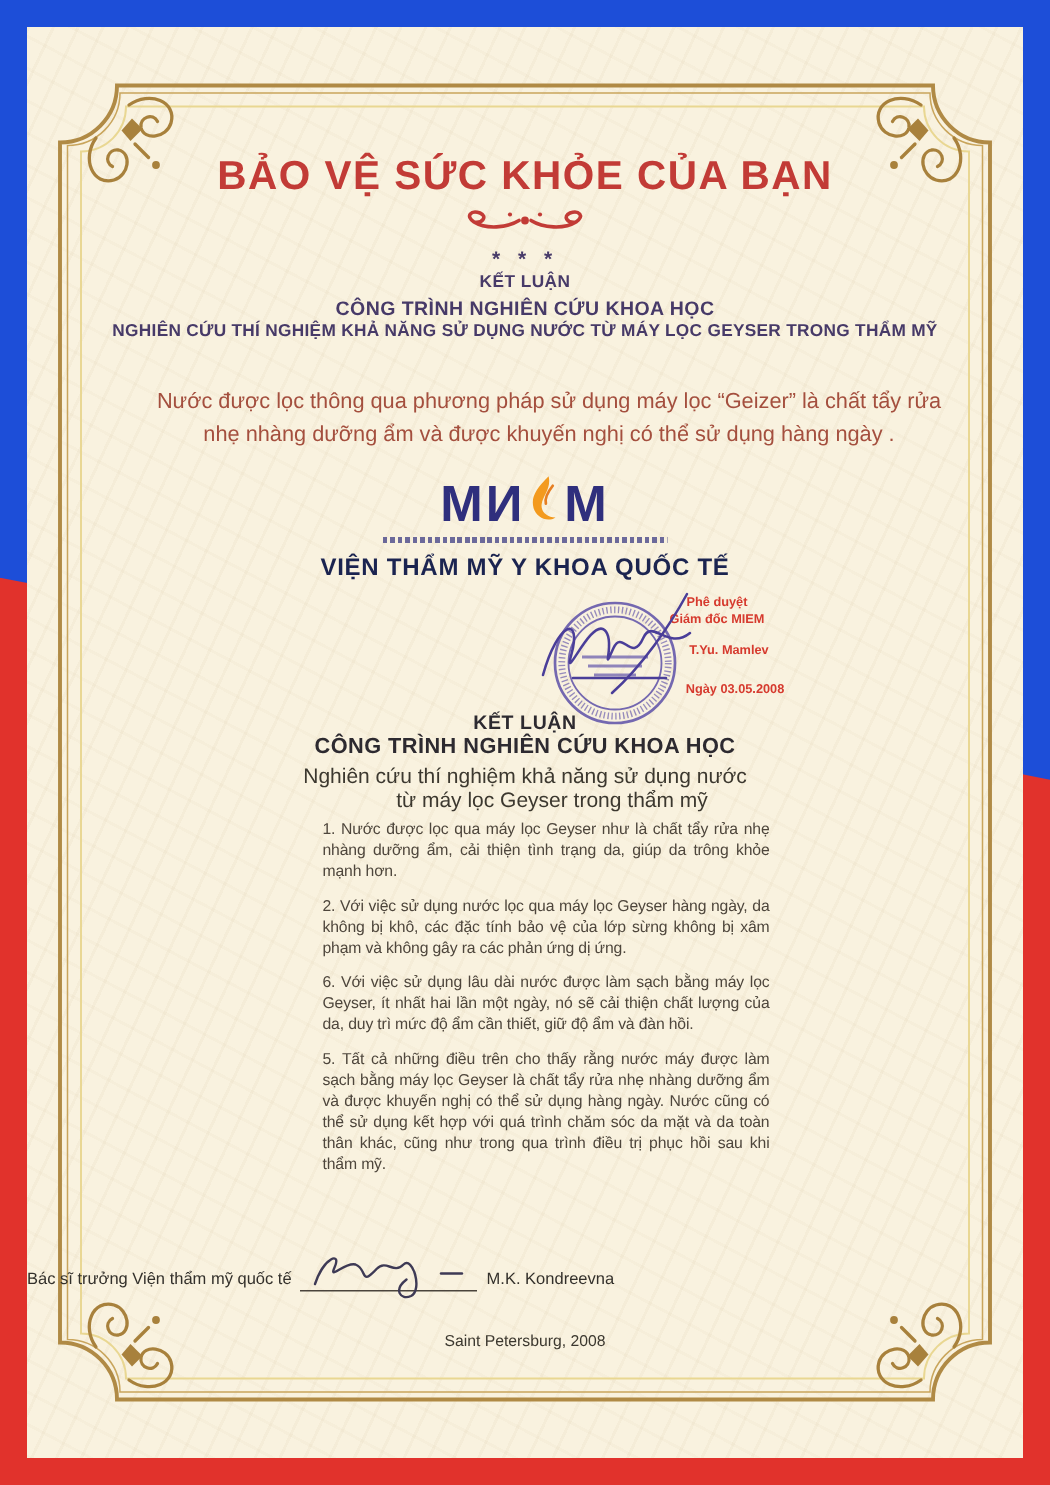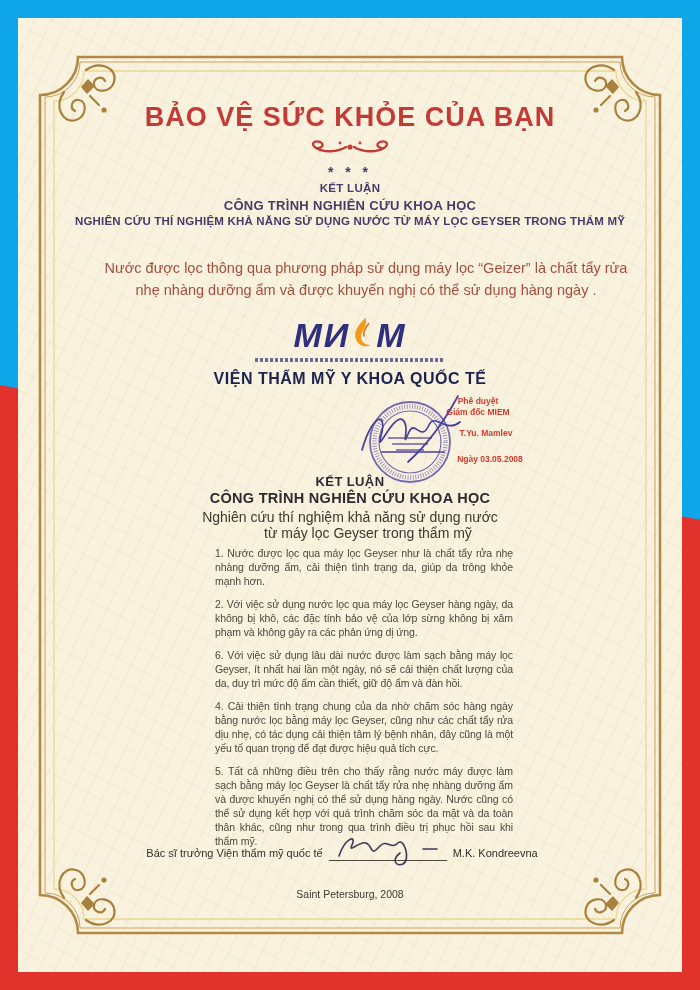--- a/index.html
+++ b/index.html
@@ -1,19 +1,19 @@
 <!DOCTYPE html>
 <html lang="vi"><head>
 <meta charset="utf-8">
 <style>
   html,body{margin:0;padding:0;background:#888;}
   .page{
     position:relative;width:700px;height:990px;overflow:hidden;
     font-family:"Liberation Sans","DejaVu Sans",sans-serif;
-    background:#0ea5e9;
+    background:#1d4ed8;
   }
   .band-red{
     position:absolute;inset:0;background:#e1322c;
     clip-path:polygon(0 38.9%,100% 52.5%,100% 100%,0 100%);
   }
   .paper{
     position:absolute;left:18px;top:18px;width:664px;height:954px;
     background:#f9f2df;
     background-image:
       repeating-linear-gradient(115deg, rgba(190,165,120,.07) 0 2px, rgba(0,0,0,0) 2px 15px),
@@ -28,21 +28,21 @@
   .stars{top:146px;font-size:14px;font-weight:bold;color:#473a68;letter-spacing:4px;}
   .kick1{top:164px;font-size:11.5px;font-weight:bold;color:#473a68;letter-spacing:.3px;}
   .kick2{top:180px;font-size:13px;font-weight:bold;color:#473a68;letter-spacing:.3px;}
   .kick3{top:197px;font-size:11.5px;font-weight:bold;color:#473a68;letter-spacing:.2px;}
 
   .intro{
     top:240px;left:78px;width:540px;
     font-size:14.5px;line-height:1.5;color:#a44f3e;text-align:center;
   }
 
-  .logo-row{top:298px;display:flex;justify-content:center;align-items:center;gap:2px;font-style:italic;}
+  .logo-row{top:298px;display:flex;justify-content:center;align-items:center;gap:2px;}
   .logo-letters{font-size:34px;font-weight:bold;color:#2f2f7d;letter-spacing:2px;line-height:1;}
   .logo-tagline{
     top:340px;left:50%;width:190px;height:4px;margin-left:-95px;
     background:repeating-linear-gradient(90deg,#2f2f7d 0 3px,rgba(0,0,0,0) 3px 5px);
     opacity:.7;
   }
   .inst-name{top:352px;font-size:16px;font-weight:bold;color:#1b2450;letter-spacing:.5px;}
 
   .approval{color:#d63a2e;font-weight:bold;font-size:8.5px;line-height:1.35;text-align:center;}
   .appr-block{top:378px;left:400px;width:120px;}
@@ -56,21 +56,21 @@
   .c-sub1{top:491px;font-size:14px;color:#3c382f;}
   .c-sub2{top:507px;font-size:14px;color:#3c382f;margin-left:36px;}
 
   .paras{top:528px;left:197px;width:298px;}
   .paras p{
     margin:0 0 9px 0;font-size:10.5px;line-height:14px;color:#4e463c;
     text-align:justify;letter-spacing:-.1px;
   }
 
   .sig-row{
-    top:820px;left:0;right:16px;display:flex;justify-content:center;
+    top:820px;left:0;right:16px;display:flex;justify-content:flex-start;
     align-items:flex-end;gap:6px;
   }
   .sig-label{font-size:11px;color:#33302b;padding-bottom:2px;}
   .sig-box{position:relative;width:118px;height:22px;border-bottom:1.2px solid #4a443c;}
   .sig-box svg{position:absolute;left:2px;bottom:-6px;}
   .sig-name{font-size:11px;color:#33302b;padding-bottom:2px;}
   .place{top:870px;font-size:10.5px;color:#3c382f;}
 </style>
 </head>
 <body>
@@ -156,21 +156,20 @@
 
     <div class="abs ctr c-h1">KẾT LUẬN</div>
     <div class="abs ctr c-h2">CÔNG TRÌNH NGHIÊN CỨU KHOA HỌC</div>
     <div class="abs ctr c-sub1">Nghiên cứu thí nghiệm khả năng sử dụng nước</div>
     <div class="abs ctr c-sub2">từ máy lọc Geyser trong thẩm mỹ</div>
 
     <div class="abs paras">
       <p>1. Nước được lọc qua máy lọc Geyser như là chất tẩy rửa nhẹ nhàng dưỡng ẩm, cải thiện tình trạng da, giúp da trông khỏe mạnh hơn.</p>
       <p>2. Với việc sử dụng nước lọc qua máy lọc Geyser hàng ngày, da không bị khô, các đặc tính bảo vệ của lớp sừng không bị xâm phạm và không gây ra các phản ứng dị ứng.</p>
       <p>6. Với việc sử dụng lâu dài nước được làm sạch bằng máy lọc Geyser, ít nhất hai lần một ngày, nó sẽ cải thiện chất lượng của da, duy trì mức độ ẩm cần thiết, giữ độ ẩm và đàn hồi.</p>
-      <p>4. Cải thiện tình trạng chung của da nhờ chăm sóc hàng ngày bằng nước lọc bằng máy lọc Geyser, cũng như các chất tẩy rửa dịu nhẹ, có tác dụng cải thiện tâm lý bệnh nhân, đây cũng là một yếu tố quan trọng để đạt được hiệu quả tích cực.</p>
       <p>5. Tất cả những điều trên cho thấy rằng nước máy được làm sạch bằng máy lọc Geyser là chất tẩy rửa nhẹ nhàng dưỡng ẩm và được khuyến nghị có thể sử dụng hàng ngày. Nước cũng có thể sử dụng kết hợp với quá trình chăm sóc da mặt  và da toàn thân khác, cũng như trong qua trình điều trị phục hồi sau khi thẩm mỹ.</p>
     </div>
 
     <div class="abs sig-row">
       <span class="sig-label">Bác sĩ trưởng Viện thẩm mỹ quốc tế</span>
       <span class="sig-box">
         <svg width="114" height="34" viewBox="0 0 114 34">
           <g stroke="#3e3a55" stroke-width="1.6" fill="none" stroke-linecap="round">
             <path d="M8,24 C14,6 26,2 21,13 C17,22 28,9 35,11 C43,14 38,26 49,14 C56,7 60,18 67,11 C73,5 80,28 72,32 C65,35 60,28 69,21"></path>
             <path d="M92,17 H106"></path>

